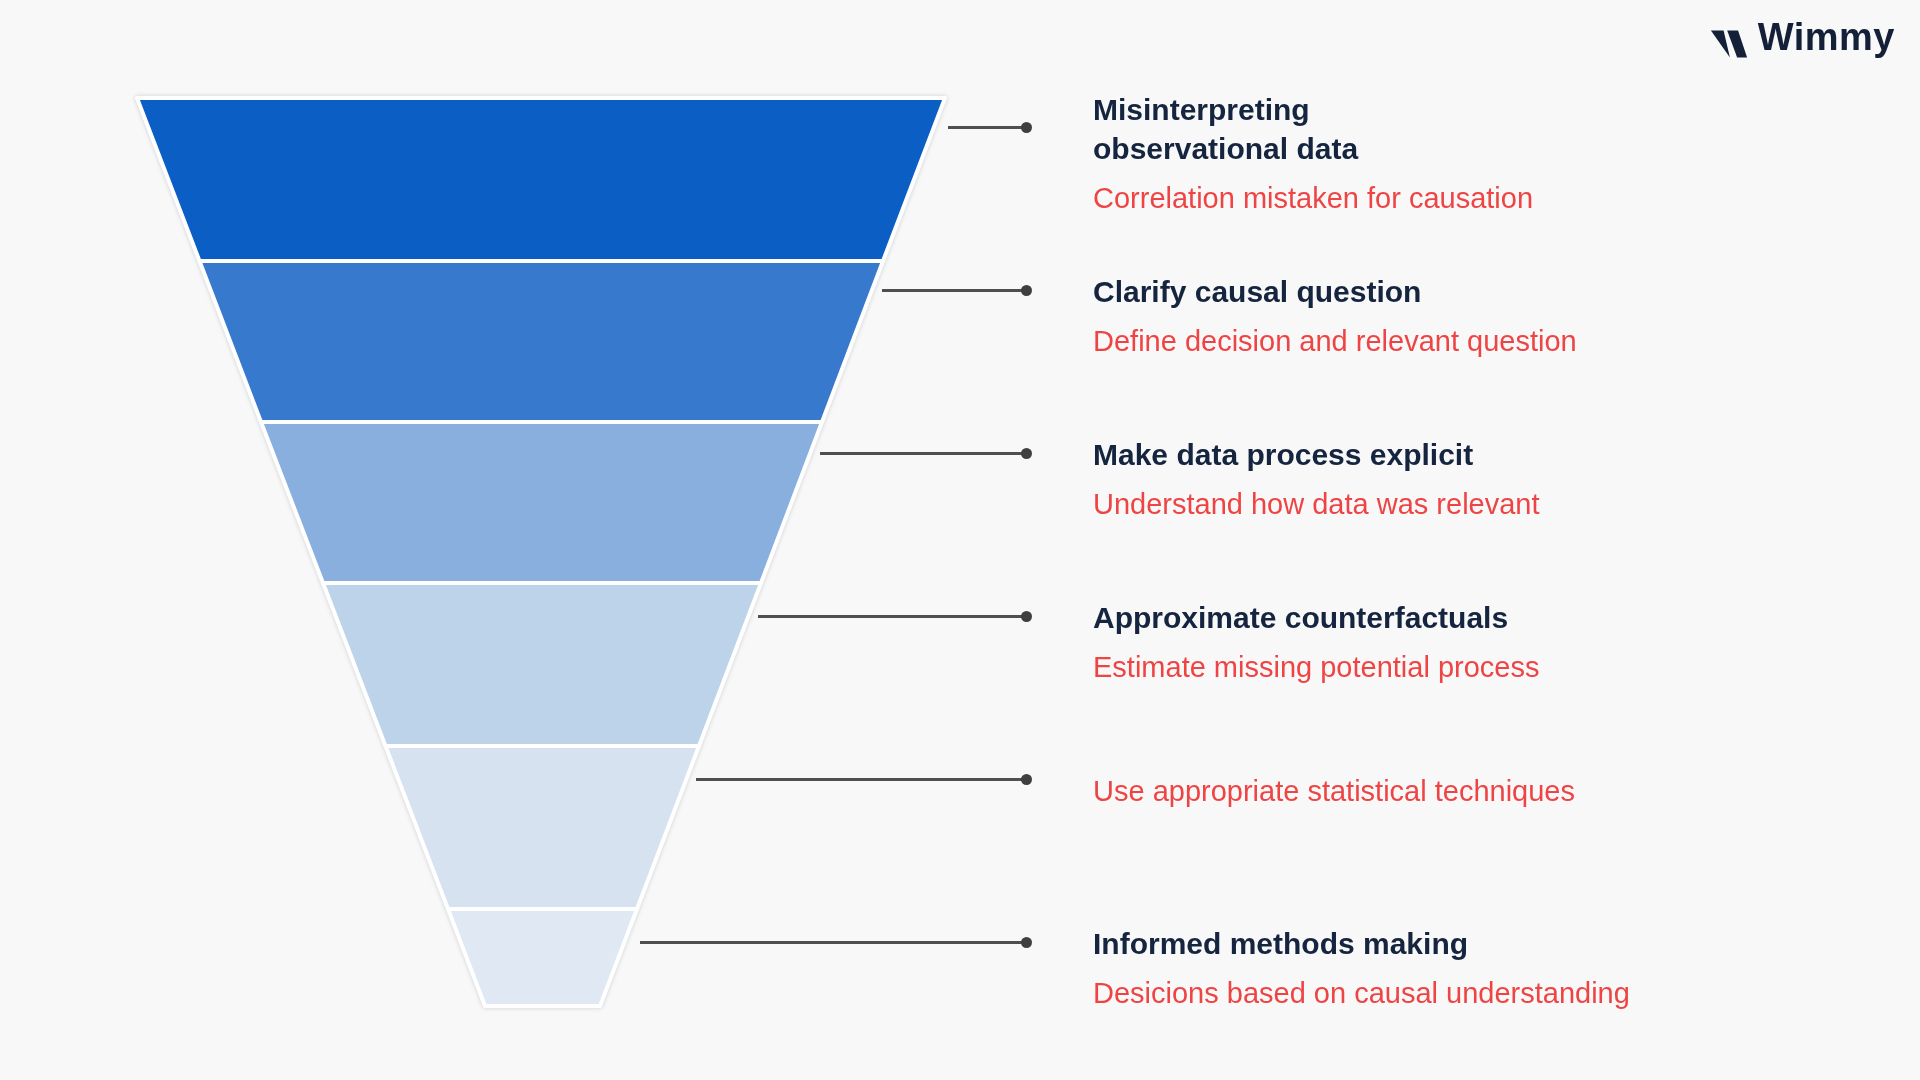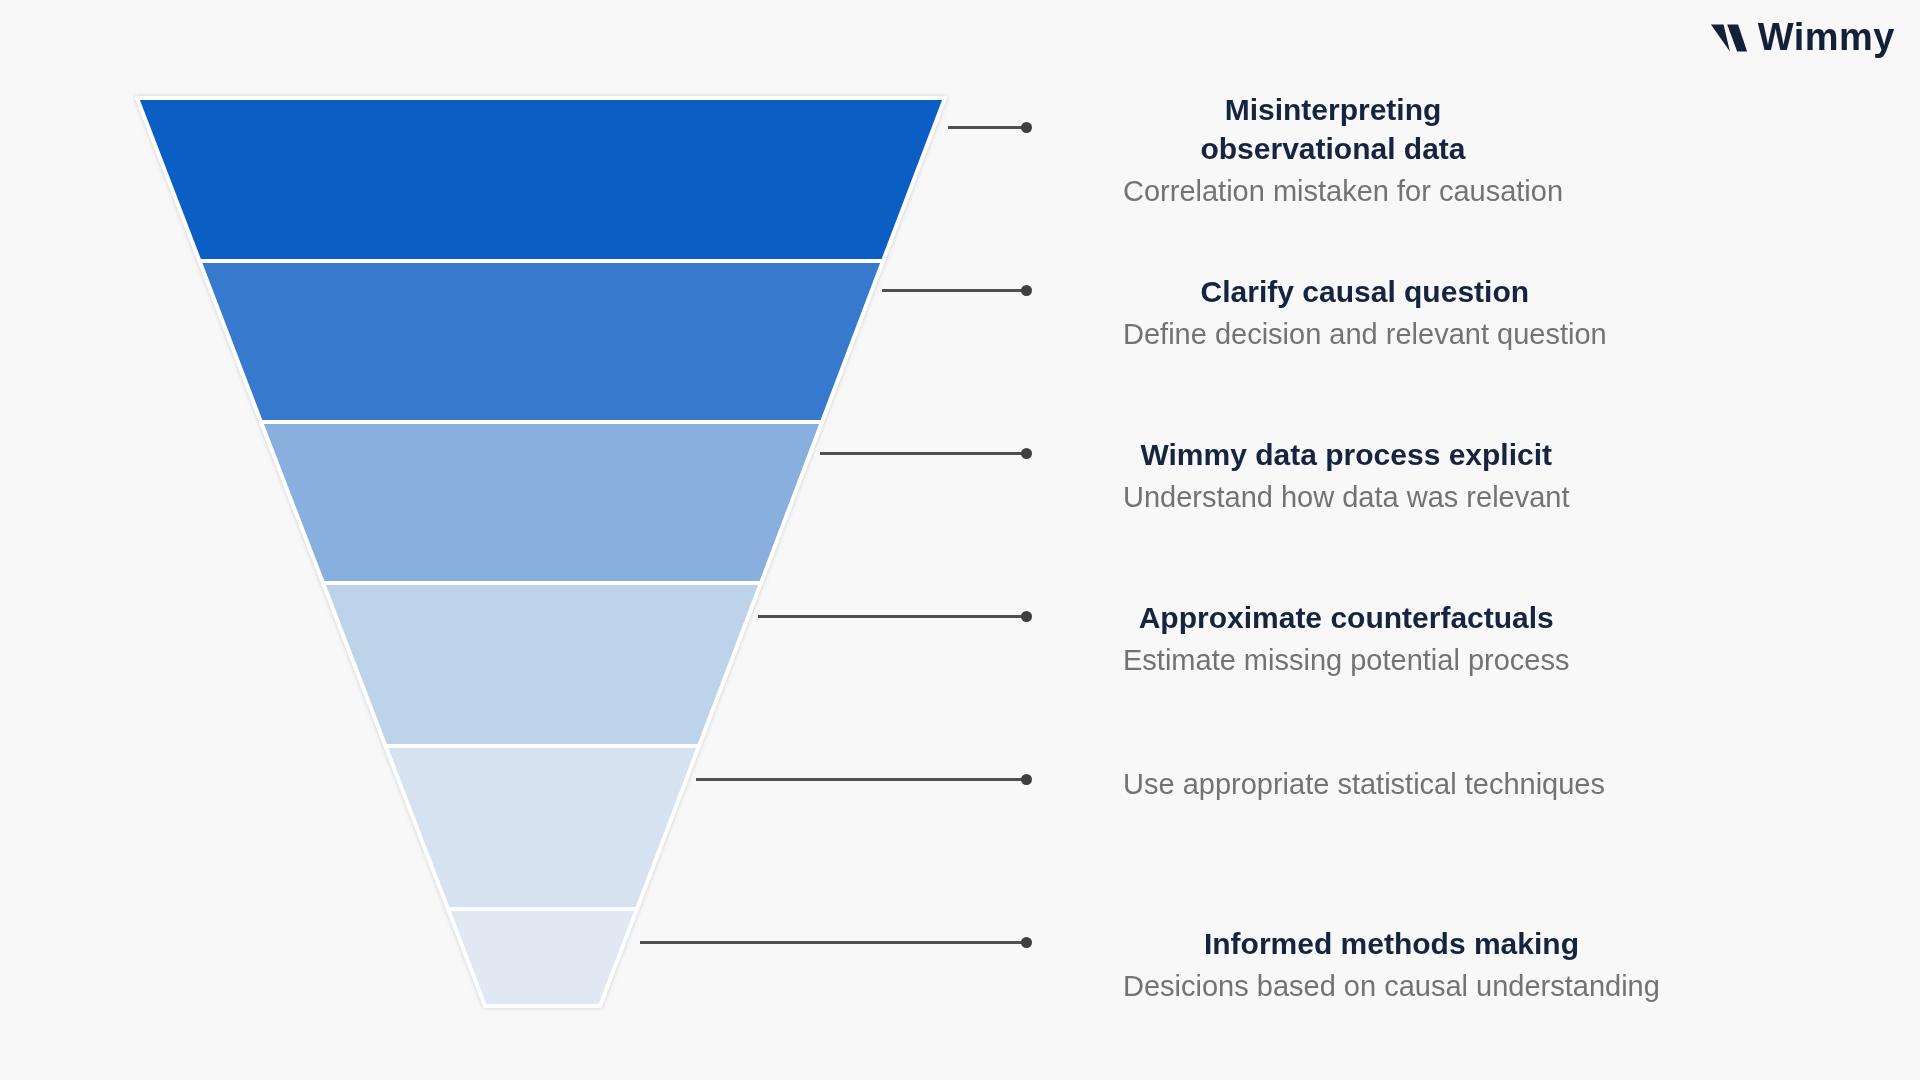--- a/index.html
+++ b/index.html
@@ -7,21 +7,21 @@
     width:1920px;height:1080px;
     background:#f8f8f8;
     font-family:"Liberation Sans","DejaVu Sans",sans-serif;
     overflow:hidden;
   }
   .canvas{position:relative;width:1920px;height:1080px;}
 
   
   .logo{
     position:absolute;top:16px;right:25px;
-    display:flex;align-items:center;gap:10px;
+    display:flex;align-items:flex-end;gap:10px;
   }
   .logo-text{
     font-size:38px;font-weight:600;color:#132038;letter-spacing:.5px;
   }
 
   
   .funnel-svg{
     position:absolute;left:0;top:0;
     filter:drop-shadow(0 0 2px rgba(100,110,125,.30));
   }
@@ -31,30 +31,30 @@
   .connector-line{
     position:absolute;height:3px;background:#4f4f4f;
   }
   .connector-dot{
     position:absolute;width:11px;height:11px;border-radius:50%;
     background:#3f3f3f;
   }
 
   
   .stage-label{
-    position:absolute;left:1123px;text-align:center;
+    position:absolute;left:1093px;
   }
   .stage-title{
     font-size:30px;font-weight:700;color:#16253f;
     line-height:39px;white-space:nowrap;
   }
   .stage-label.wrap .stage-title{max-width:420px;white-space:normal;}
   .stage-subtitle{
-    font-size:29px;font-weight:400;color:#737373;
-    line-height:34px;margin-top:6px;white-space:nowrap;
+    font-size:29px;font-weight:400;color:#ef4444;
+    line-height:34px;margin-top:13px;white-space:nowrap;
   }
 </style>
 </head>
 <body>
 
 <div class="canvas">
 
   <svg class="funnel-svg" width="1920" height="1080" viewBox="0 0 1920 1080">
     <polygon points="137,98 945,98 883,261 199.5,261" fill="#0b5ec4"></polygon>
     <polygon points="199.5,261 883,261 822,422 261,422" fill="#3779cd"></polygon>
@@ -86,21 +86,21 @@
     <div class="stage-title">Misinterpreting observational data</div>
     <div class="stage-subtitle">Correlation mistaken for causation</div>
   </div>
 
   <div class="stage-label" style="top:272px;">
     <div class="stage-title">Clarify causal question</div>
     <div class="stage-subtitle">Define decision and relevant question</div>
   </div>
 
   <div class="stage-label" style="top:435px;">
-    <div class="stage-title">Wimmy data process explicit</div>
+    <div class="stage-title">Make data process explicit</div>
     <div class="stage-subtitle">Understand how data was relevant</div>
   </div>
 
   <div class="stage-label" style="top:598px;">
     <div class="stage-title">Approximate counterfactuals</div>
     <div class="stage-subtitle">Estimate missing potential process</div>
   </div>
 
   <div class="stage-label" style="top:761px;">
     <div class="stage-subtitle">Use appropriate statistical techniques</div>

